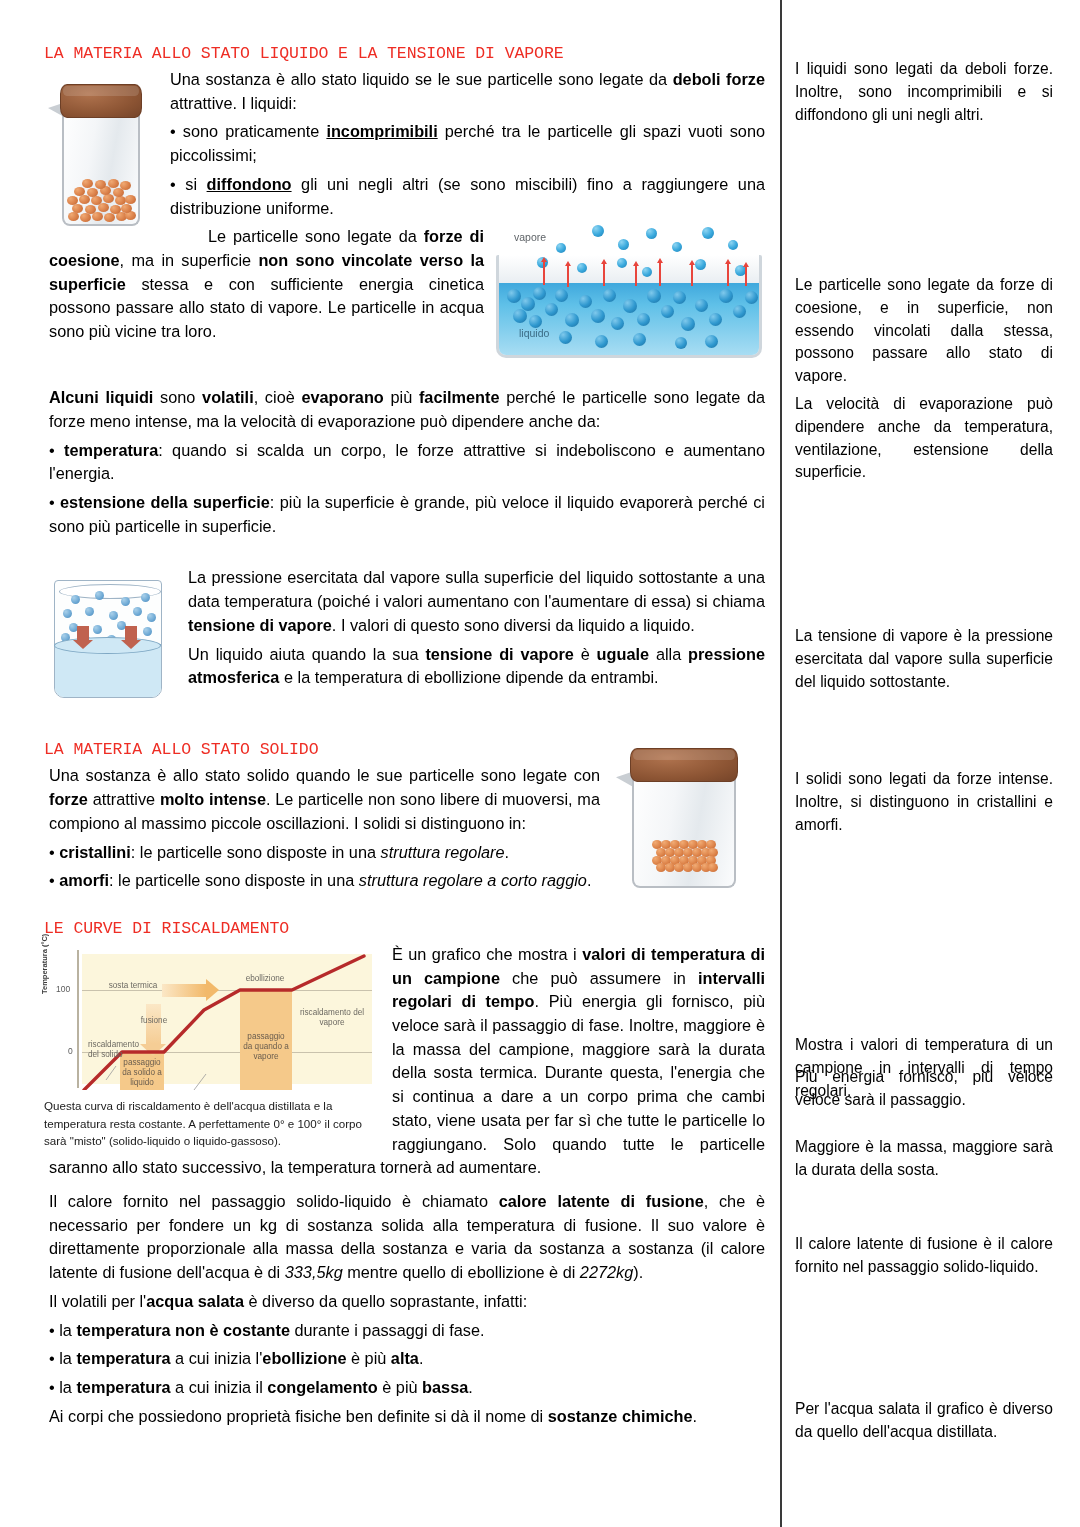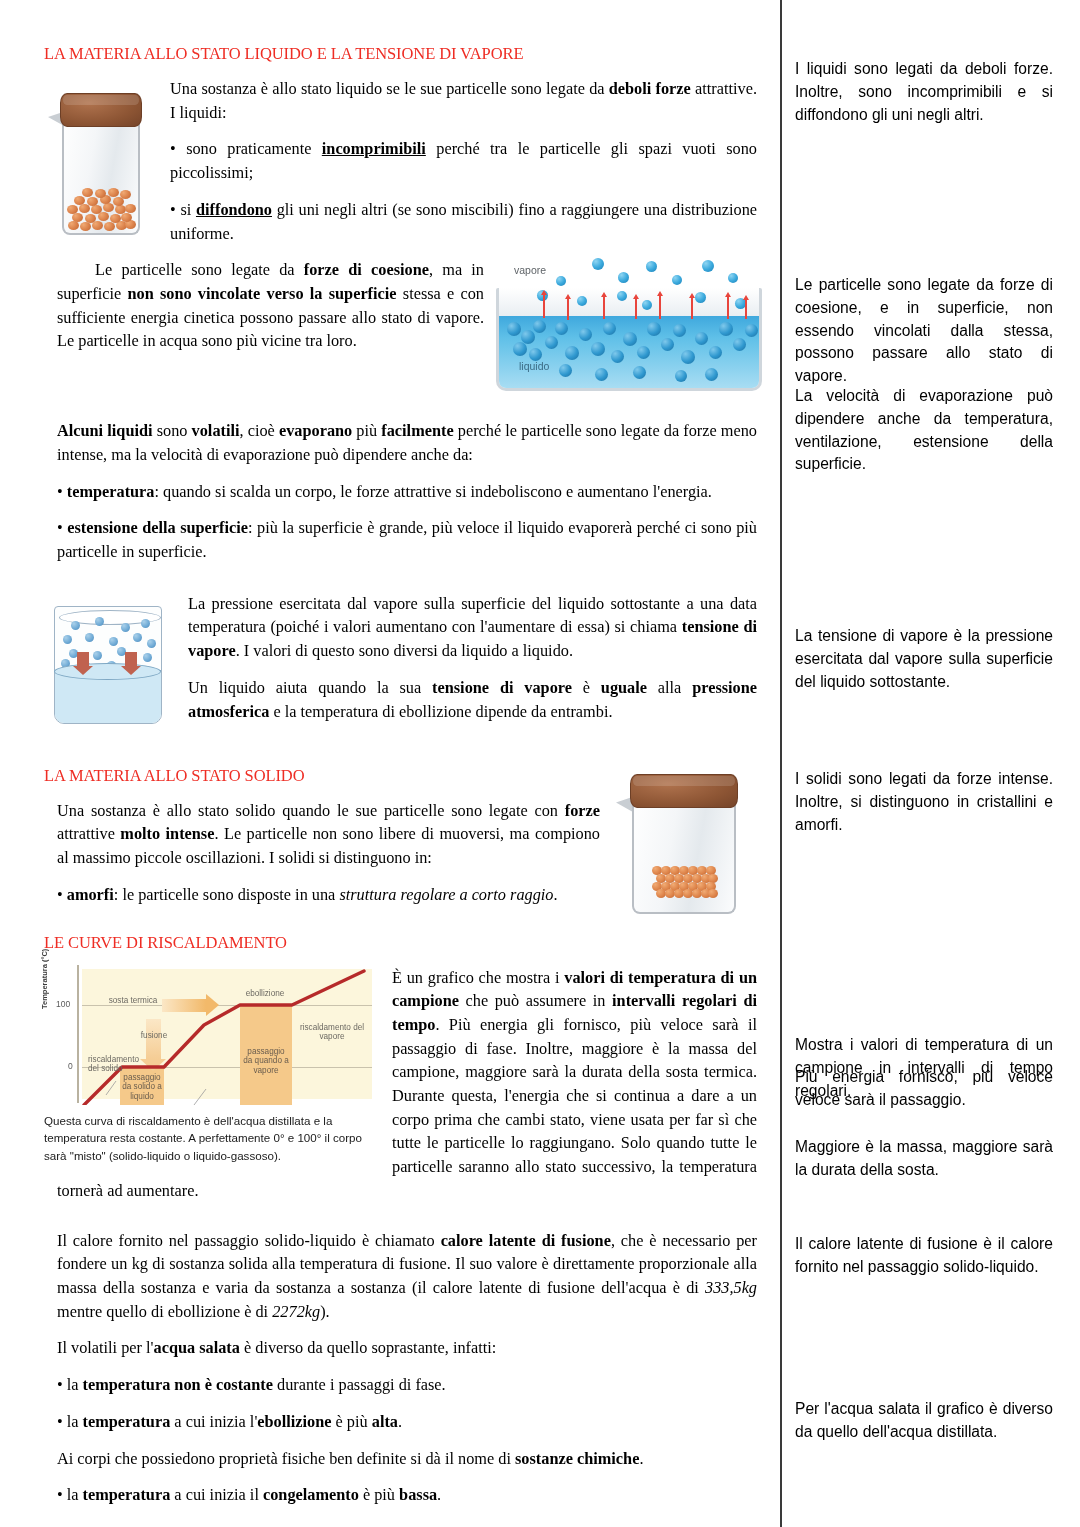--- a/index.html
+++ b/index.html
@@ -43,28 +43,28 @@
     left: 795px;
     top: 58px;
     width: 258px;
   }
   h2.section-title {
     font-size: 16.5px;
     color: #ee2d24;
     font-weight: normal;
     margin: 0 0 2px 0;
     letter-spacing: -0.1px;
-    font-family: Liberation Serif, serif;
+    font-family: Liberation Mono, monospace;
   }
   p.body {
     font-size: 16.3px;
     line-height: 1.455;
-    margin: 13px;
+    margin: 5px;
     text-align: justify;
-    font-family: Liberation Serif, serif;
+    font-family: Liberation Sans, sans-serif;
   }
   p.body.nojust { text-align: left; }
   .ind { display: inline-block; width: 38px; }
   b { font-weight: bold; }
   u { text-decoration: underline; }
   i { font-style: italic; }
 
   
   .jar-liquid {
     float: left;
@@ -561,20 +561,23 @@
           <i style="left:40px; top:23px;"></i>
             <i style="left:49px; top:23px;"></i>
           <i style="left:56px; top:23px;"></i>
         </div>
       </div>
 
       <h2 class="section-title">LA MATERIA ALLO STATO SOLIDO</h2>
       <p class="body" style="width:600px;">
         <span>Una sostanza è allo stato solido quando le sue particelle sono legate con </span><b>forze</b><span> attrattive </span><b>molto intense</b><span>. Le particelle non sono libere di muoversi, ma compiono al massimo piccole oscillazioni. I solidi si distinguono in:</span>
       </p>
+      <p class="body nojust" style="width:600px;">
+        • <b>cristallini</b><span>: le particelle sono disposte in una </span><i>struttura regolare</i><span>.</span>
+      </p>
       <p class="body nojust" style="width:690px;">
         • <b>amorfi</b><span>: le particelle sono disposte in una </span><i>struttura regolare a corto raggio</i><span>.</span>
       </p>
     </div>
 
     <div style="margin-top:26px;" class="clearfix">
       <h2 class="section-title">LE CURVE DI RISCALDAMENTO</h2>
 
       <div class="chart-wrap">
         <div class="chart-area">
@@ -621,31 +624,31 @@
     <p class="body nojust">
       <span>Il volatili per l'</span><b>acqua salata</b><span> è diverso da quello soprastante, infatti:</span>
     </p>
     <p class="body nojust">
       <span>• la </span><b>temperatura non è costante</b><span> durante i passaggi di fase.</span>
     </p>
     <p class="body nojust">
       <span>• la </span><b>temperatura</b><span> a cui inizia l'</span><b>ebollizione</b><span> è più </span><b>alta</b><span>.</span>
     </p>
     <p class="body nojust">
+      <span>• la </span><b>temperatura</b><span> a cui inizia il </span><b>congelamento</b><span> è più </span><b>bassa</b><span>.</span>
+    </p>
+    <p class="body nojust">
       <span>Ai corpi che possiedono proprietà fisiche ben definite si dà il nome di </span><b>sostanze chimiche</b><span>.</span>
-    </p>
-    <p class="body nojust">
-      <span>• la </span><b>temperatura</b><span> a cui inizia il </span><b>congelamento</b><span> è più </span><b>bassa</b><span>.</span>
     </p>
   </div>
 
   <div class="notes-col">
     <div class="note" style="top:0px;">I liquidi sono legati da deboli forze. Inoltre, sono incomprimibili e si diffondono gli uni negli altri.</div>
     <div class="note" style="top:216px;">Le particelle sono legate da forze di coesione, e in superficie, non essendo vincolati dalla stessa, possono passare allo stato di vapore.</div>
-    <div class="note" style="top:327px;">La velocità di evaporazione può dipendere anche da temperatura, ventilazione, estensione della superficie.</div>
+    <div class="note" style="top:335px;">La velocità di evaporazione può dipendere anche da temperatura, ventilazione, estensione della superficie.</div>
     <div class="note" style="top:567px;">La tensione di vapore è la pressione esercitata dal vapore sulla superficie del liquido sottostante.</div>
     <div class="note" style="top:710px;">I solidi sono legati da forze intense. Inoltre, si distinguono in cristallini e amorfi.</div>
     <div class="note" style="top:976px;">Mostra i valori di temperatura di un campione in intervalli di tempo regolari.</div>
     <div class="note" style="top:1008px;">Più energia fornisco, più veloce veloce sarà il passaggio.</div>
     <div class="note" style="top:1078px;">Maggiore è la massa, maggiore sarà la durata della sosta.</div>
     <div class="note" style="top:1175px;">Il calore latente di fusione è il calore fornito nel passaggio solido-liquido.</div>
     <div class="note" style="top:1340px;">Per l'acqua salata il grafico è diverso da quello dell'acqua distillata.</div>
   </div>
 
 </div>

